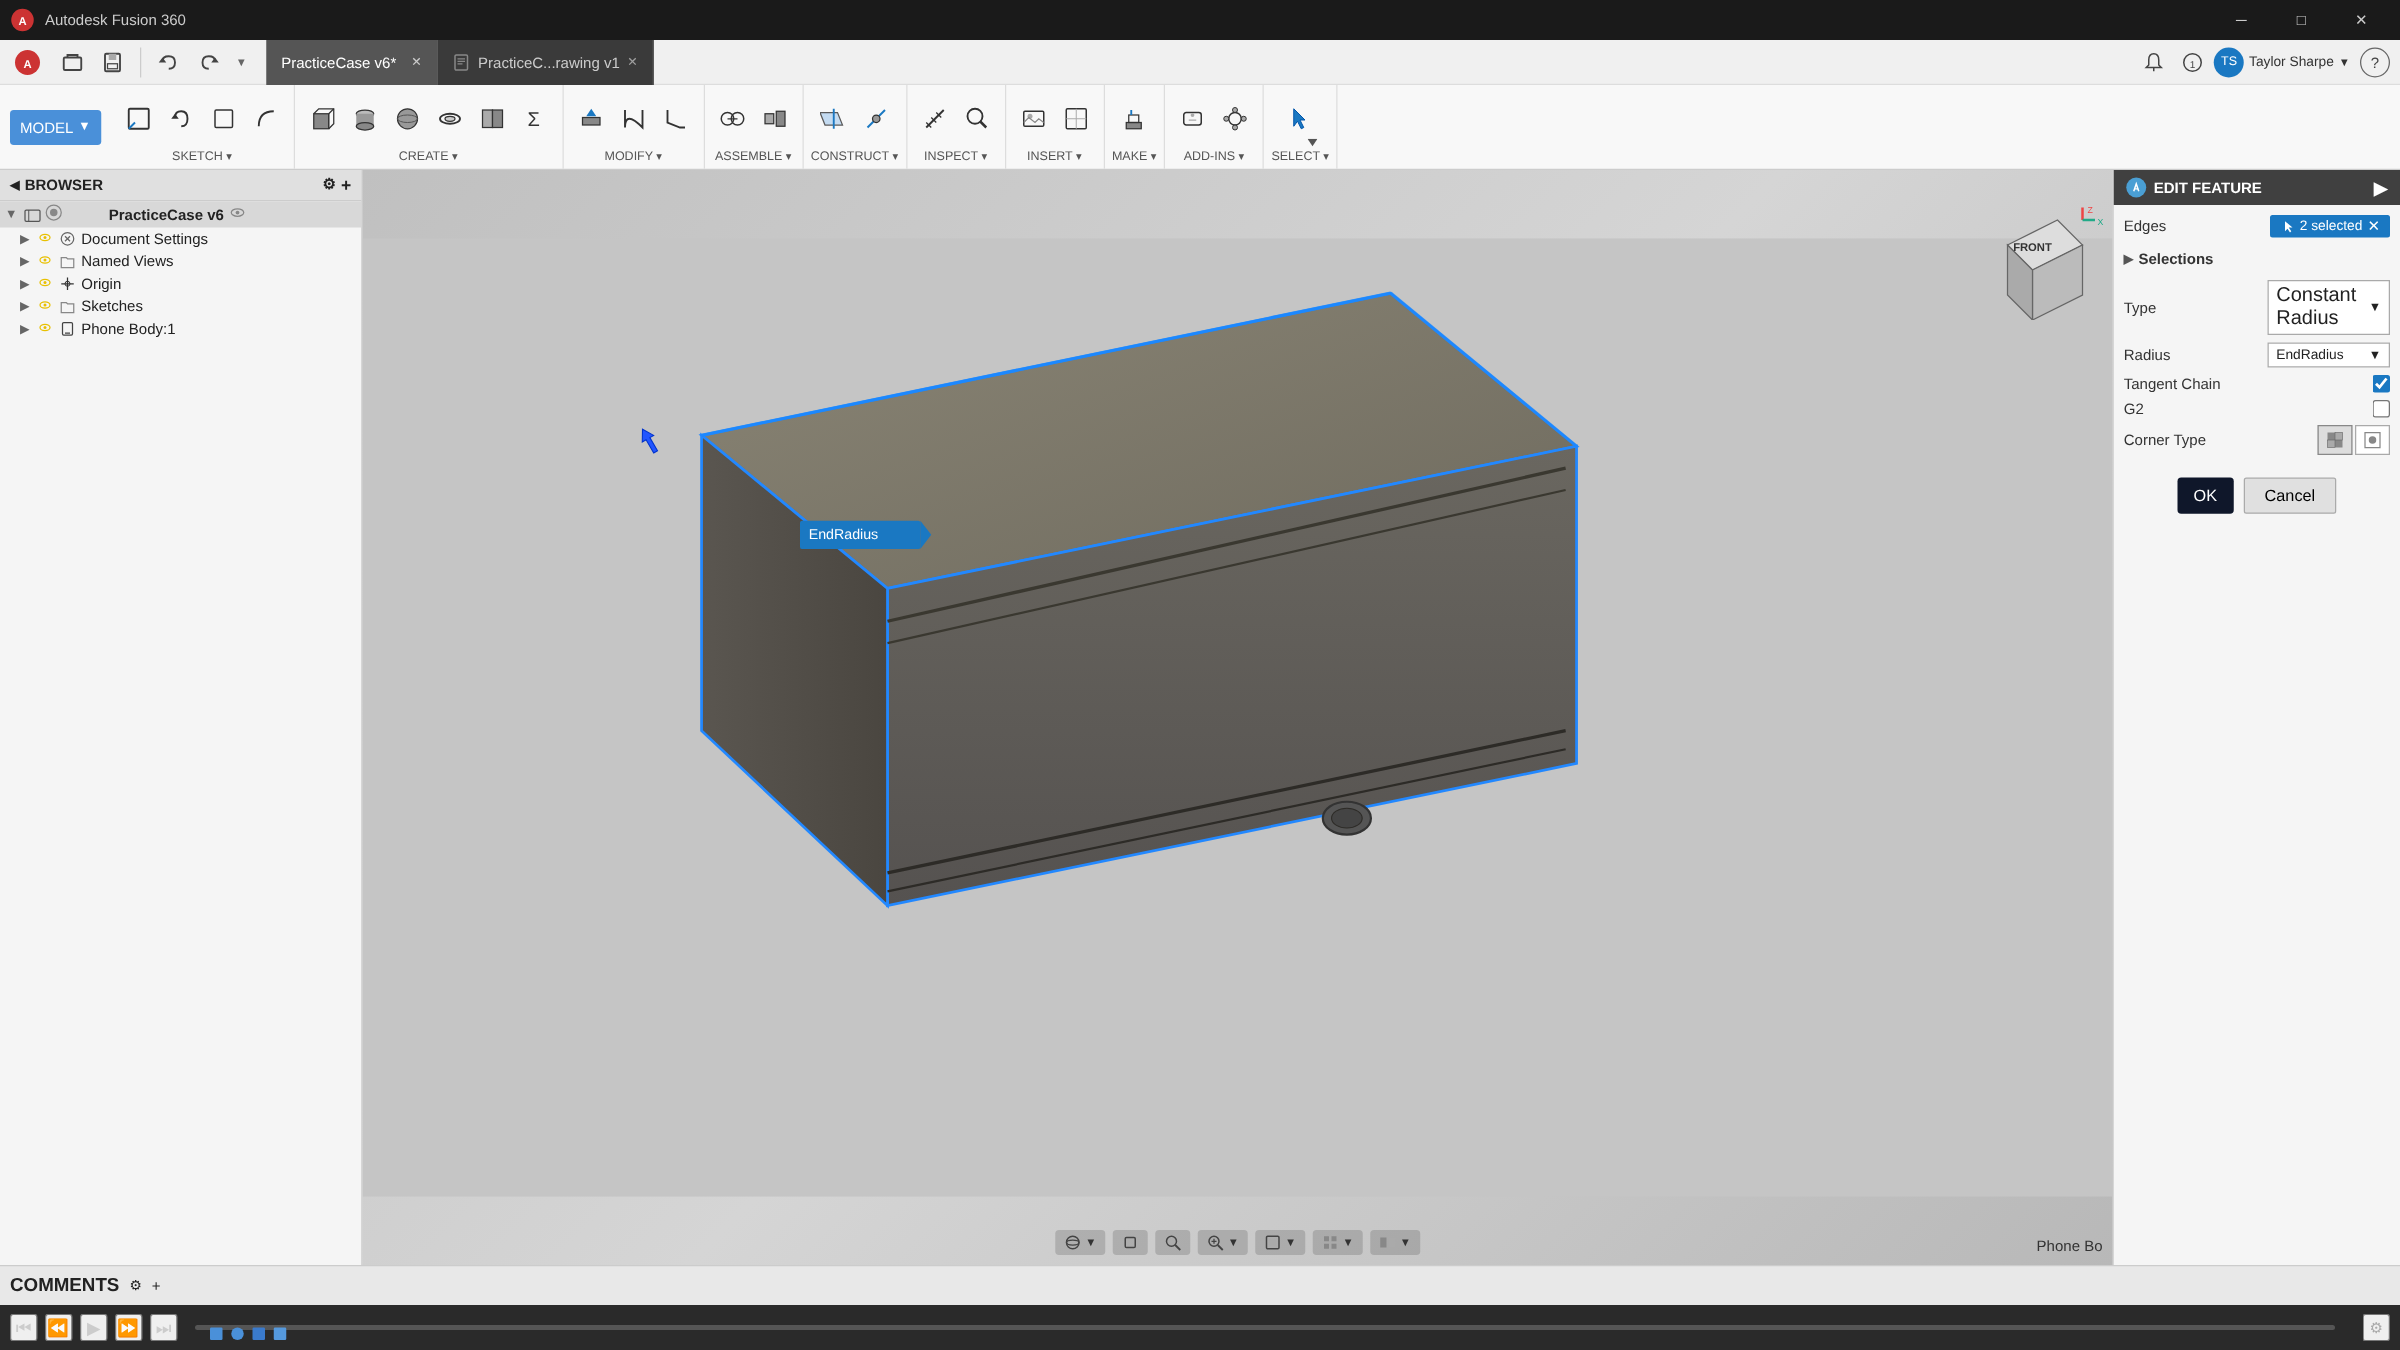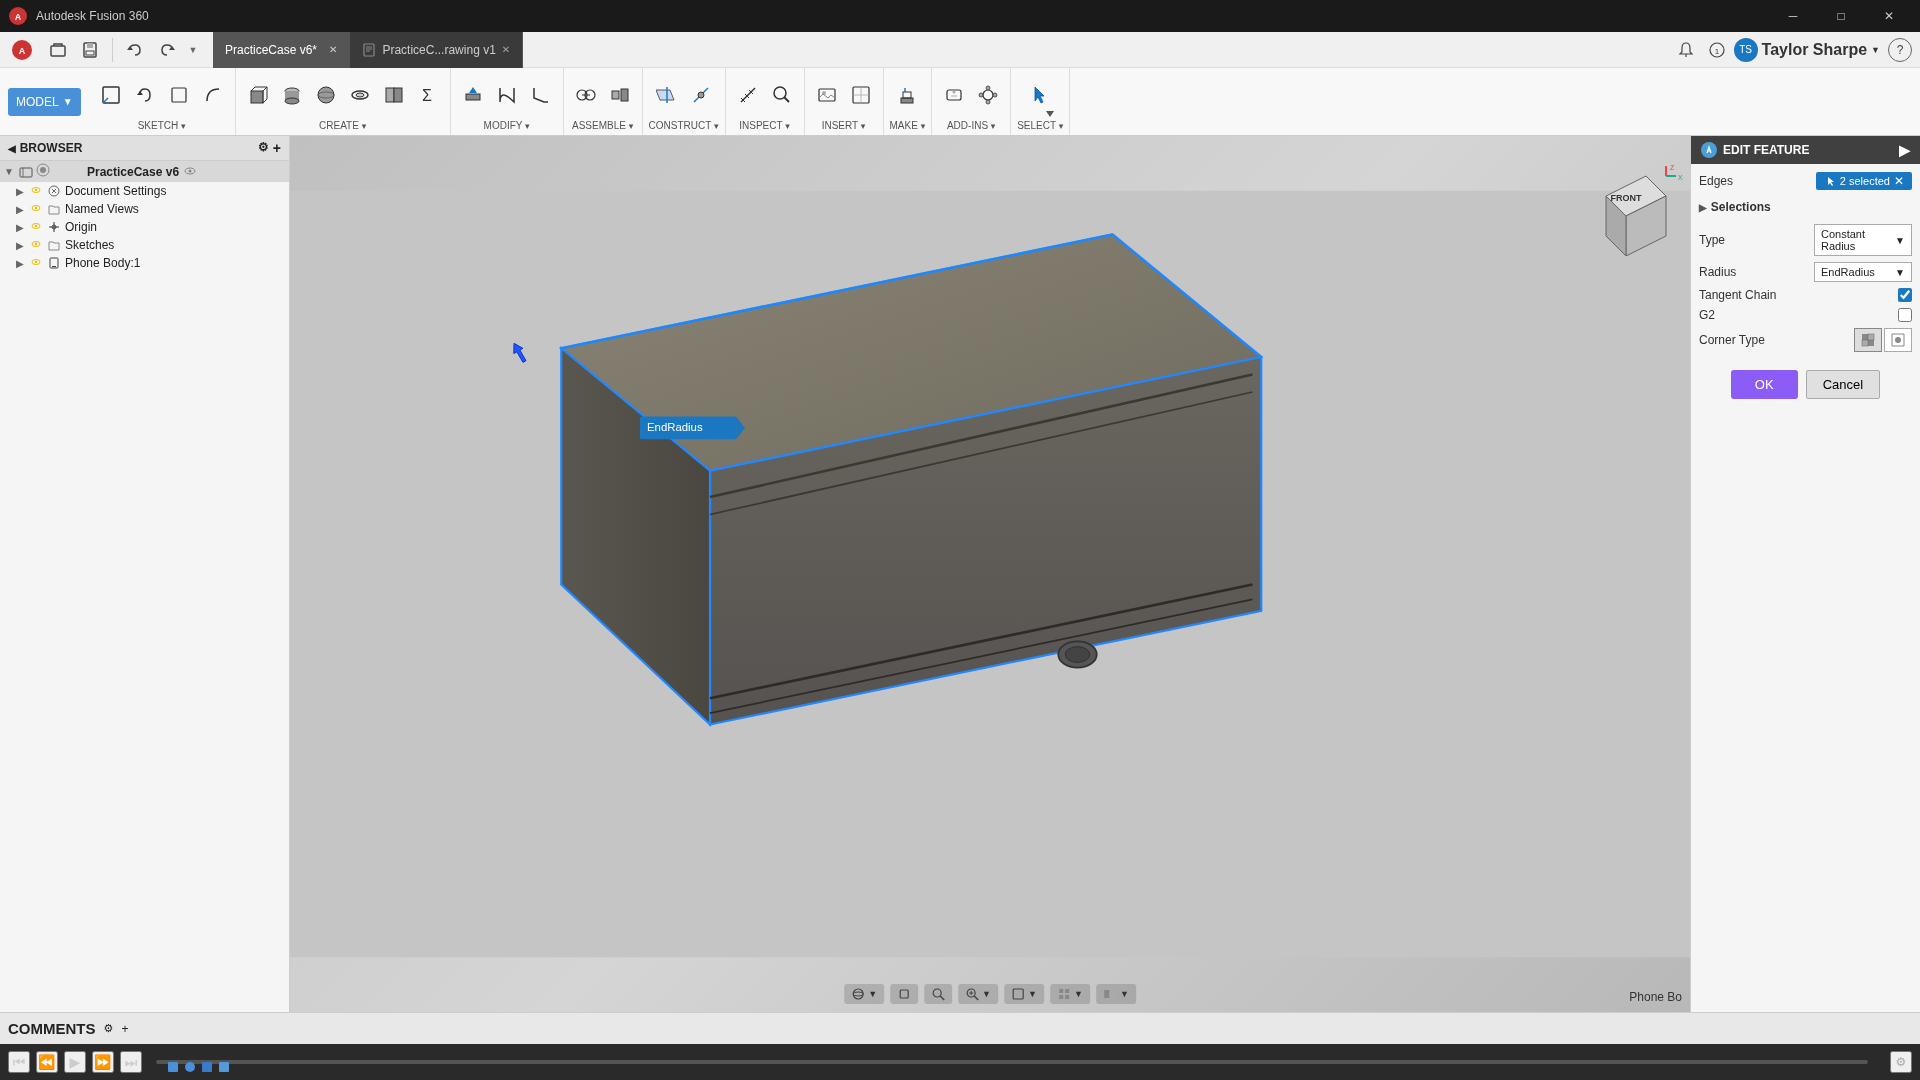--- a/index.html
+++ b/index.html
@@ -60,21 +60,21 @@
     .ef-badge { background: #1a78c2; color: white; padding: 2px 8px; border-radius: 2px; font-size: 11px; display: flex; align-items: center; gap: 4px; }
     .ef-badge-x { cursor: pointer; font-size: 12px; }
     .ef-section { font-size: 12px; font-weight: bold; color: #333; padding: 4px 0; display: flex; align-items: center; gap: 4px; }
     .ef-section-arrow { font-size: 10px; color: #555; }
     .ef-select { border: 1px solid #aaa; background: white; padding: 3px 6px; font-size: 12px; width: 120px; display: flex; align-items: center; justify-content: space-between; cursor: pointer; }
     .ef-select-arrow { font-size: 10px; }
     .ef-checkbox { width: 14px; height: 14px; accent-color: #1a78c2; }
     .ef-corner-btn { width: 28px; height: 24px; border: 1px solid #aaa; background: white; cursor: pointer; display: flex; align-items: center; justify-content: center; font-size: 12px; }
     .ef-corner-btn.active { background: #ddd; border-color: #888; }
     .ef-actions { display: flex; justify-content: center; gap: 8px; margin-top: 12px; }
-    .ef-ok { background: #8b5cf6; color: white; border: none; padding: 6px 24px; border-radius: 3px; cursor: pointer; font-size: 13px; }
+    .ef-ok { background: #0f172a; color: white; border: none; padding: 6px 13px; border-radius: 3px; cursor: pointer; font-size: 13px; }
     .ef-cancel { background: #e0e0e0; border: 1px solid #aaa; padding: 6px 16px; border-radius: 2px; cursor: pointer; font-size: 13px; }
 
     
     #bottom-area { height: 32px; background: #e8e8e8; border-top: 1px solid #ccc; display: flex; align-items: center; padding: 0 8px; font-size: 12px; justify-content: space-between; }
     #playback-bar { height: 36px; background: #2a2a2a; display: flex; align-items: center; padding: 0 8px; gap: 6px; }
     .pb-btn { color: #ccc; font-size: 14px; cursor: pointer; width: 22px; height: 22px; display: flex; align-items: center; justify-content: center; }
     .pb-track { flex: 1; height: 4px; background: #555; border-radius: 2px; margin: 0 8px; }
     .pb-tools { display: flex; gap: 4px; margin-left: 8px; }
     .pb-tool { width: 22px; height: 22px; display: flex; align-items: center; justify-content: center; color: #aaa; cursor: pointer; font-size: 12px; }
 
@@ -170,21 +170,21 @@
         </svg>
     </div>
     <div style="font-size:12px;color:#444;">
       <svg width="18" height="18" viewBox="0 0 18 18" style="vertical-align:middle">
           <circle cx="9" cy="9" r="7" fill="none" stroke="#444" stroke-width="1.2"></circle>
           <text x="9" y="13" text-anchor="middle" fill="#444" font-size="8">1</text>
         </svg>
     </div>
     <div style="font-size:12px;color:#333;cursor:pointer;display:flex;align-items:center;gap:4px;">
       <div style="width:24px;height:24px;background:#1a78c2;border-radius:50%;display:flex;align-items:center;justify-content:center;color:white;font-size:10px;">TS</div>
-      <span style="font-size:16px;font-weight:bold;">Taylor Sharpe</span>
+      <span style="font-size:11px;">Taylor Sharpe</span>
       <span style="font-size:9px;">▼</span>
     </div>
     <div class="quick-btn" style="width:24px;height:24px;border-radius:50%;border:1px solid #666;display:flex;align-items:center;justify-content:center;font-size:12px;color:#444;">?</div>
   </div>
 </div>
 
 <div id="toolbar-main">
 
   <div class="model-dropdown">
     <span>MODEL</span>
@@ -707,21 +707,21 @@
       </div>
 
       <div class="ef-section">
         <span class="ef-section-arrow">▶</span>
         <span>Selections</span>
       </div>
 
       <div class="ef-row">
         <span class="ef-label">Type</span>
         <div class="ef-select" style="width:130px;">
-          <span style="font-size:11px;">Constant Radius</span>
+          <span style="font-size:16px;">Constant Radius</span>
           <span class="ef-select-arrow">▼</span>
         </div>
       </div>
 
       <div class="ef-row">
         <span class="ef-label">Radius</span>
         <div class="ef-select" style="width:130px;">
           <span style="font-size:11px;">EndRadius</span>
           <span class="ef-select-arrow">▼</span>
         </div>

